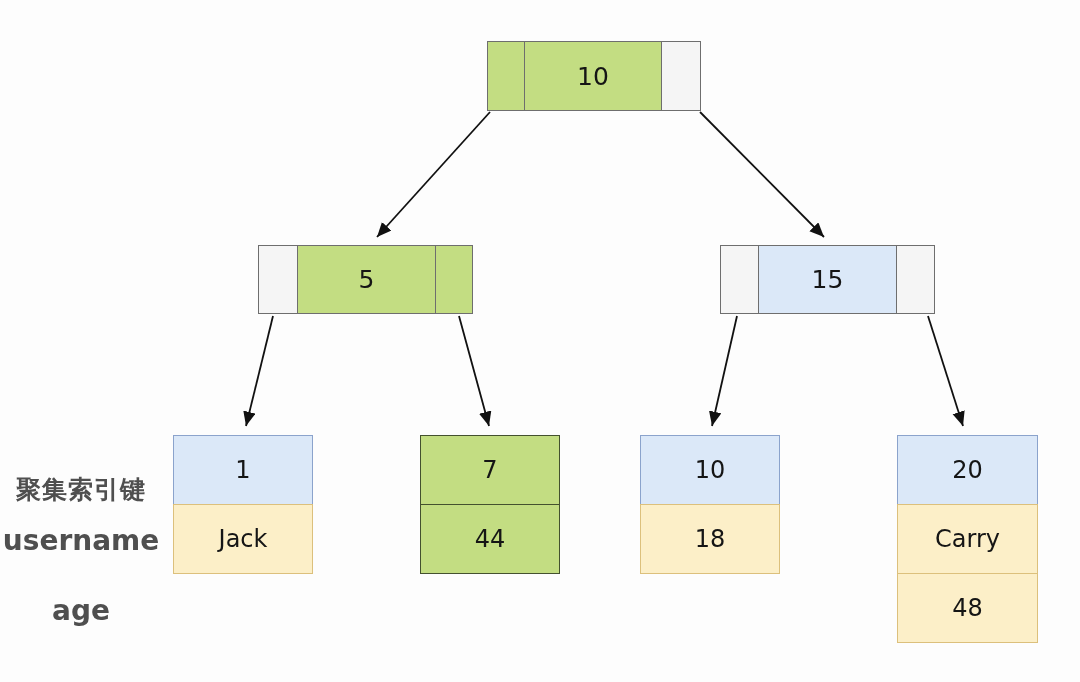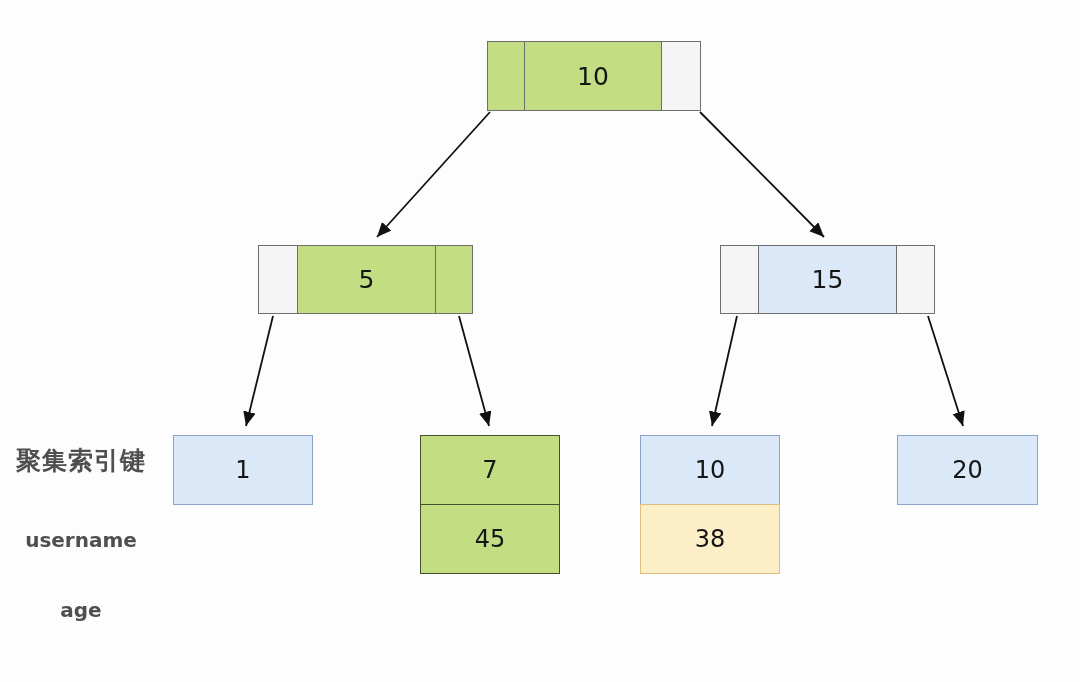--- a/index.html
+++ b/index.html
@@ -37,21 +37,21 @@
   }
   .leaf .cell:first-child{margin-top:0;}
   .leaf.default .cell.key{background:var(--blue);border:1px solid var(--blue-border);}
   .leaf.default .cell.attr{background:var(--yellow);border:1px solid var(--yellow-border);}
   .leaf.highlight .cell{background:var(--green);border:1px solid var(--green-border);}
 
   
   .row-label{
     position:absolute;left:0;width:162px;height:70px;
     display:flex;align-items:center;justify-content:center;
-    color:#4f4f4f;font-size:20px;font-weight:600;
+    color:#4f4f4f;font-size:28px;font-weight:600;
   }
   .row-label.cjk{font-weight:700;font-size:25px;letter-spacing:1px;}
 </style>
 </head>
 <body>
 
 <div class="canvas">
 
   <svg class="arrows" viewBox="0 0 1080 682">
     <defs>
@@ -80,35 +80,38 @@
     <span class="seg green divider" style="width:140px;">5</span>
     <span class="seg green" style="width:36px;"></span>
   </div>
 
   <div class="inode" style="left:720px;top:245px;width:215px;height:69px;">
     <span class="seg gray divider" style="width:38px;"></span>
     <span class="seg blue divider" style="width:140px;">15</span>
     <span class="seg gray" style="width:37px;"></span>
   </div>
 
-  <div class="row-label cjk" style="top:425px;">聚集索引键</div>
+  <div class="row-label cjk" style="top:454px;">聚集索引键</div>
   <div class="row-label" style="top:505px;">username</div>
   <div class="row-label" style="top:575px;text-align:right;">age</div>
 
   <div class="leaf default" style="left:173px;top:435px;">
     <div class="cell key">1</div>
+    <div class="cell attr">Jack</div>
   </div>
 
   <div class="leaf highlight" style="left:420px;top:435px;">
     <div class="cell key">7</div>
-    <div class="cell attr">45</div>
+    <div class="cell attr">44</div>
   </div>
 
   <div class="leaf default" style="left:640px;top:435px;">
     <div class="cell key">10</div>
-    <div class="cell attr">38</div>
+    <div class="cell attr">18</div>
   </div>
 
   <div class="leaf default" style="left:897px;top:435px;width:141px;border-radius:29px;">
     <div class="cell key">20</div>
+    <div class="cell attr">Carry</div>
+    <div class="cell attr">48</div>
   </div>
 
 </div>
 
 </body></html>

